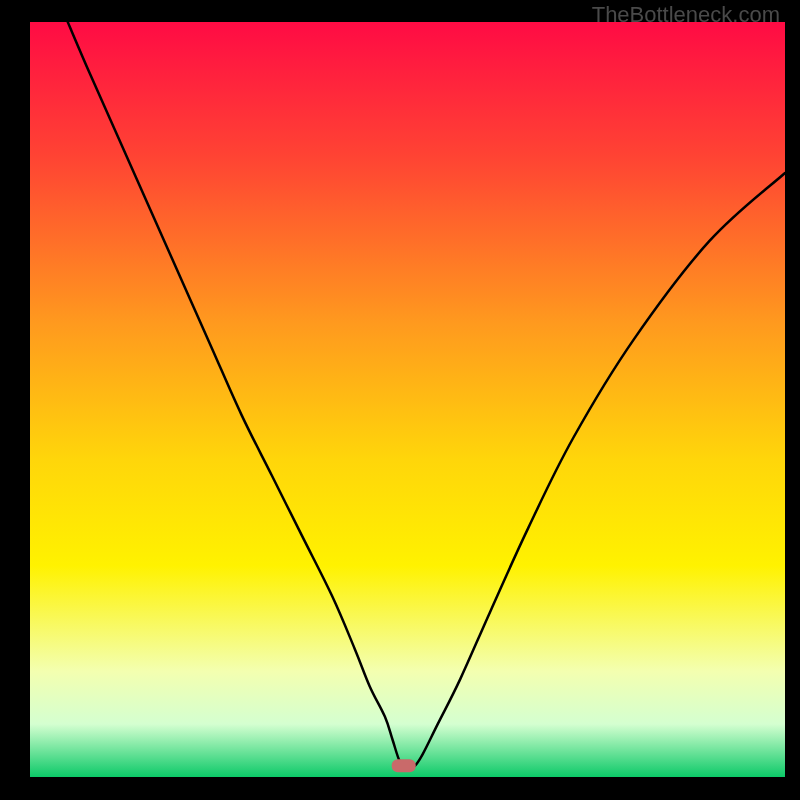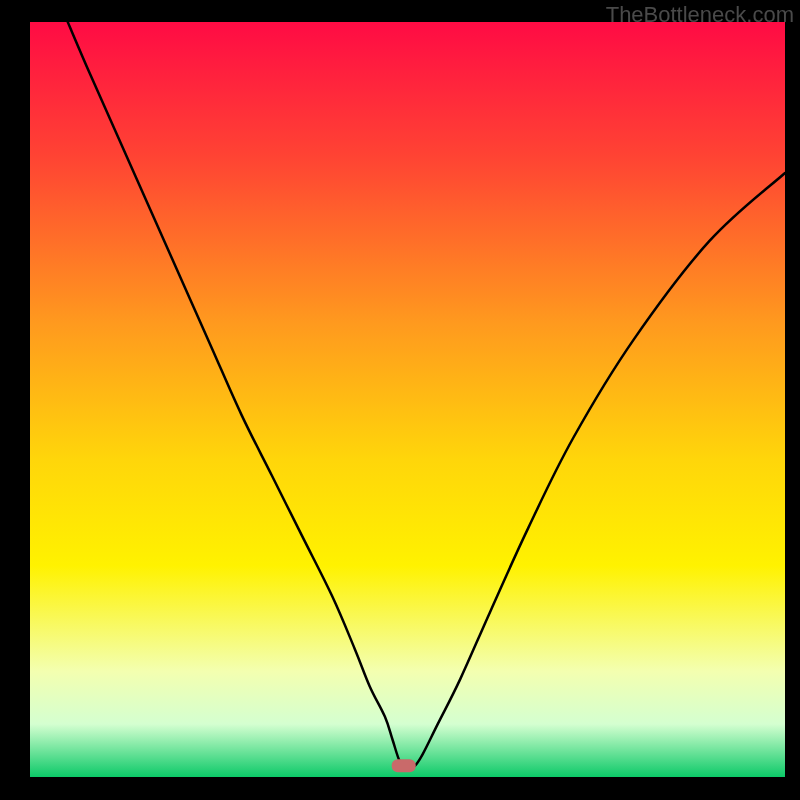--- a/index.html
+++ b/index.html
@@ -22,21 +22,21 @@
   .plot {
     position: absolute;
     left: 15px;
     top: 0;
     width: 755px;
     height: 755px;
   }
   .watermark {
     position: absolute;
     top: 2px;
-    right: 6px;
+    right: 20px;
     color: #4a4a4a;
     font-size: 22px;
     font-weight: 500;
     font-family: Arial, Helvetica, sans-serif;
   }
   svg { display: block; }
 </style>
 </head>
 <body>
 

